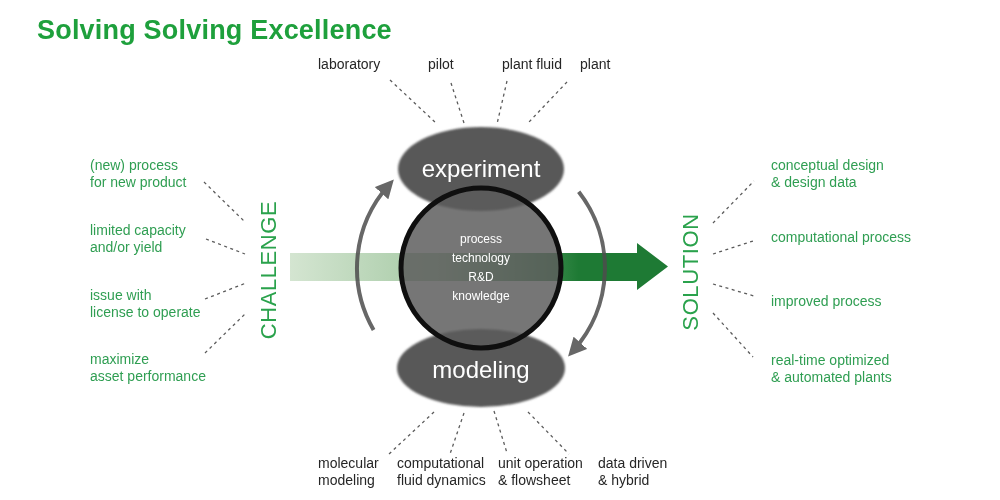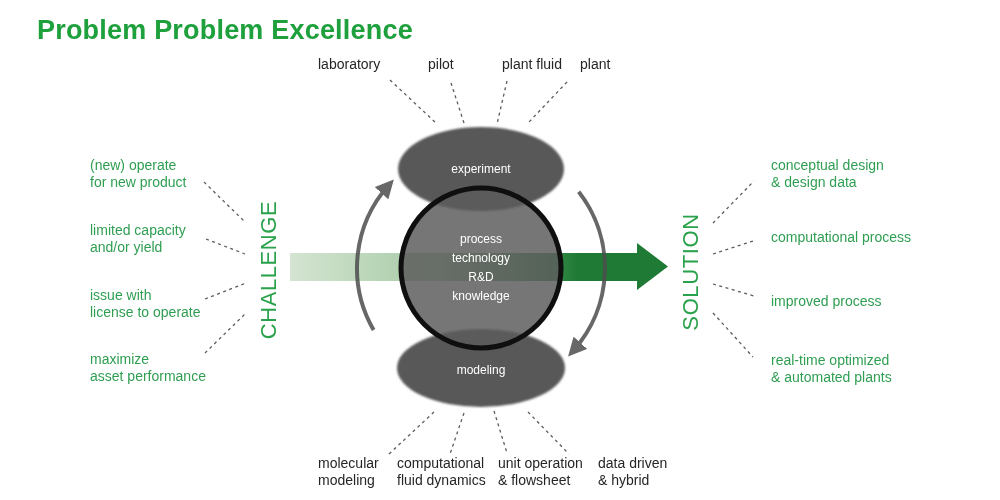--- a/index.html
+++ b/index.html
@@ -41,21 +41,21 @@
     color: var(--axis-green);
     white-space: nowrap;
   }
   .axis.challenge { left: 269px; top: 270px; }
   .axis.solution  { left: 691px; top: 272px; }
 
   .node-label {
     position: absolute;
     transform: translate(-50%, -50%);
     color: var(--node-text);
-    font-size: 12px;
+    font-size: 24px;
     white-space: nowrap;
   }
   .node-label.experiment { left: 481px; top: 169px; }
   .node-label.modeling   { left: 481px; top: 370px; }
 
   .hub-label {
     position: absolute;
     left: 481px; top: 268px;
     transform: translate(-50%, -50%);
     color: var(--node-text);
@@ -87,21 +87,21 @@
   .arrowhead-marker { fill: var(--arc-gray); }
   .stop-light { stop-color: var(--arrow-light); }
   .stop-mid   { stop-color: var(--arrow-mid); }
   .stop-dark  { stop-color: var(--arrow-dark); }
 </style>
 </head>
 <body>
 
 <div class="stage">
 
-  <h1 class="page-title">Problem Problem Excellence</h1>
+  <h1 class="page-title">Solving Solving Excellence</h1>
 
   <svg class="layer" viewBox="0 0 1000 500">
     <defs>
       <linearGradient id="bandGrad" gradientUnits="userSpaceOnUse" x1="290" y1="0" x2="660" y2="0">
         <stop offset="0" class="stop-light"></stop>
         <stop offset="0.40" class="stop-mid"></stop>
         <stop offset="0.78" class="stop-dark"></stop>
         <stop offset="1" class="stop-dark"></stop>
       </linearGradient>
       <marker id="ah" viewBox="0 0 10 10" refX="6" refY="5" markerWidth="4.6" markerHeight="4.6" orient="auto-start-reverse">
@@ -162,21 +162,21 @@
 
   <div class="lbl" style="left:318px; top:455px;">molecular
 modeling</div>
   <div class="lbl" style="left:498px; top:455px;">unit operation
 &amp; flowsheet</div>
   <div class="lbl" style="left:397px; top:455px;">computational
 fluid dynamics</div>
   <div class="lbl" style="left:598px; top:455px;">data driven
 &amp; hybrid</div>
 
-  <div class="lbl green" style="left:90px; top:157px;">(new) operate
+  <div class="lbl green" style="left:90px; top:157px;">(new) process
 for new product</div>
   <div class="lbl green" style="left:90px; top:222px;">limited capacity
 and/or yield</div>
   <div class="lbl green" style="left:90px; top:287px;">issue with
 license to operate</div>
   <div class="lbl green" style="left:90px; top:351px;">maximize
 asset performance</div>
 
   <div class="lbl green" style="left:771px; top:157px;">conceptual design
 &amp; design data</div>

